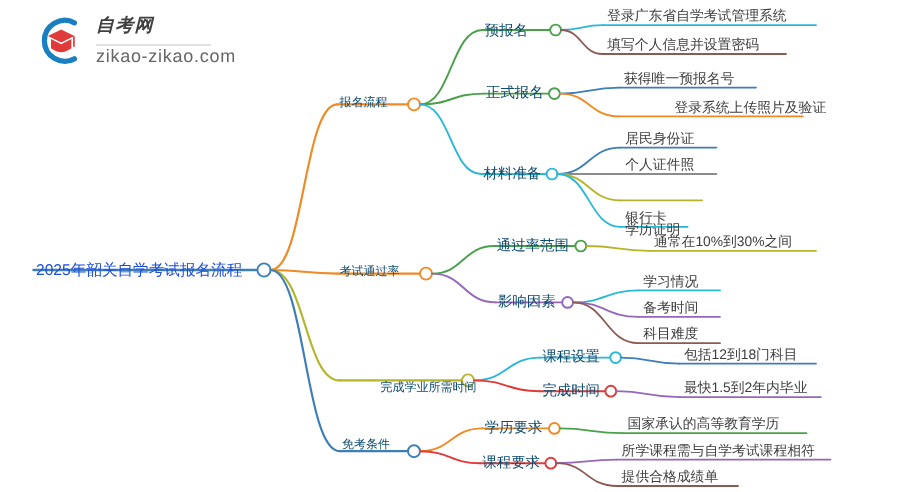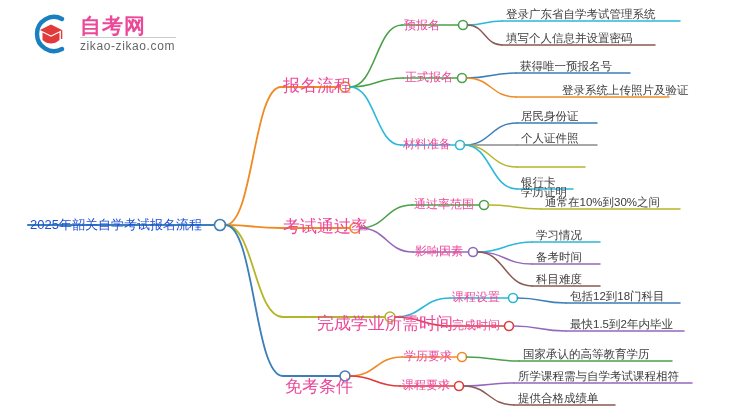--- a/index.html
+++ b/index.html
@@ -32,56 +32,57 @@
     position: absolute;
     left: 0px;
     top: 4px;
     width: 44px;
     height: 44px;
   }
   .logo-text-cn {
     position: absolute;
     left: 52px;
     top: 4px;
-    font-size: 21px;
+    font-size: 15px;
     font-weight: bold;
-    color: #ec4899;
+    color: #404040;
     letter-spacing: 1px;
     white-space: nowrap;
+    font-style: italic;
   }
   .logo-rule {
     position: absolute;
     left: 52px;
     top: 29px;
     width: 96px;
     height: 1px;
     background: #cccccc;
   }
   .logo-text-en {
     position: absolute;
     left: 52px;
     top: 31px;
-    font-size: 12px;
+    font-size: 15px;
     color: #666666;
     letter-spacing: 0.6px;
     white-space: nowrap;
   }
   .node-label {
     position: absolute;
     font-size: 12.5px;
-    color: #ec4899;
+    color: #0c4a6e;
     white-space: nowrap;
     line-height: 14px;
   }
   .node-label.root-label {
     font-size: 13px;
     color: #1d4ed8;
   }
   .node-label.level1 {
-    font-size: 17px;
+    font-size: 10px;
   }
   .node-label.level2 {
     font-size: 12px;
   }
   .node-label.leaf {
     font-size: 11.5px;
     color: #3d3d3d;
   }
 </style>
 </head>
@@ -196,19 +197,19 @@
     <div class="node-label leaf" style="left: 545px; top: 195px;">通常在10%到30%之间</div>
     <div class="node-label level2" style="left: 415px; top: 244px;">影响因素</div>
     <div class="node-label leaf" style="left: 536px; top: 228px;">学习情况</div>
     <div class="node-label leaf" style="left: 536px; top: 250px;">备考时间</div>
     <div class="node-label leaf" style="left: 536px; top: 272px;">科目难度</div>
     <div class="node-label level1" style="left: 285px; top: 317px; margin-left: 32px;">完成学业所需时间</div>
     <div class="node-label level2" style="left: 452px; top: 290px;">课程设置</div>
     <div class="node-label leaf" style="left: 570px; top: 289px;">包括12到18门科目</div>
     <div class="node-label level2" style="left: 452px; top: 318px;">完成时间</div>
     <div class="node-label leaf" style="left: 570px; top: 317px;">最快1.5到2年内毕业</div>
-    <div class="node-label level1" style="left: 285px; top: 380px;">免考条件</div>
+    <div class="node-label level1" style="left: 285px; top: 364px;">免考条件</div>
     <div class="node-label level2" style="left: 404px; top: 349px;">学历要求</div>
     <div class="node-label leaf" style="left: 523px; top: 347px; text-align: center;">国家承认的高等教育学历</div>
     <div class="node-label level2" style="left: 402px; top: 378px;">课程要求</div>
     <div class="node-label leaf" style="left: 518px; top: 369px;">所学课程需与自学考试课程相符</div>
     <div class="node-label leaf" style="left: 518px; top: 391px;">提供合格成绩单</div>
   </div>
 
 </body></html>

